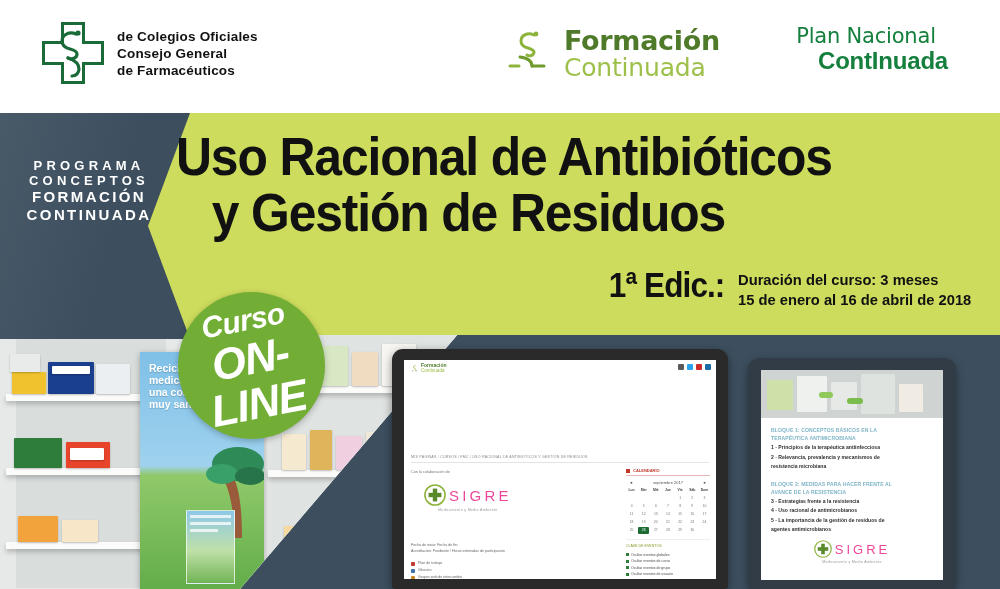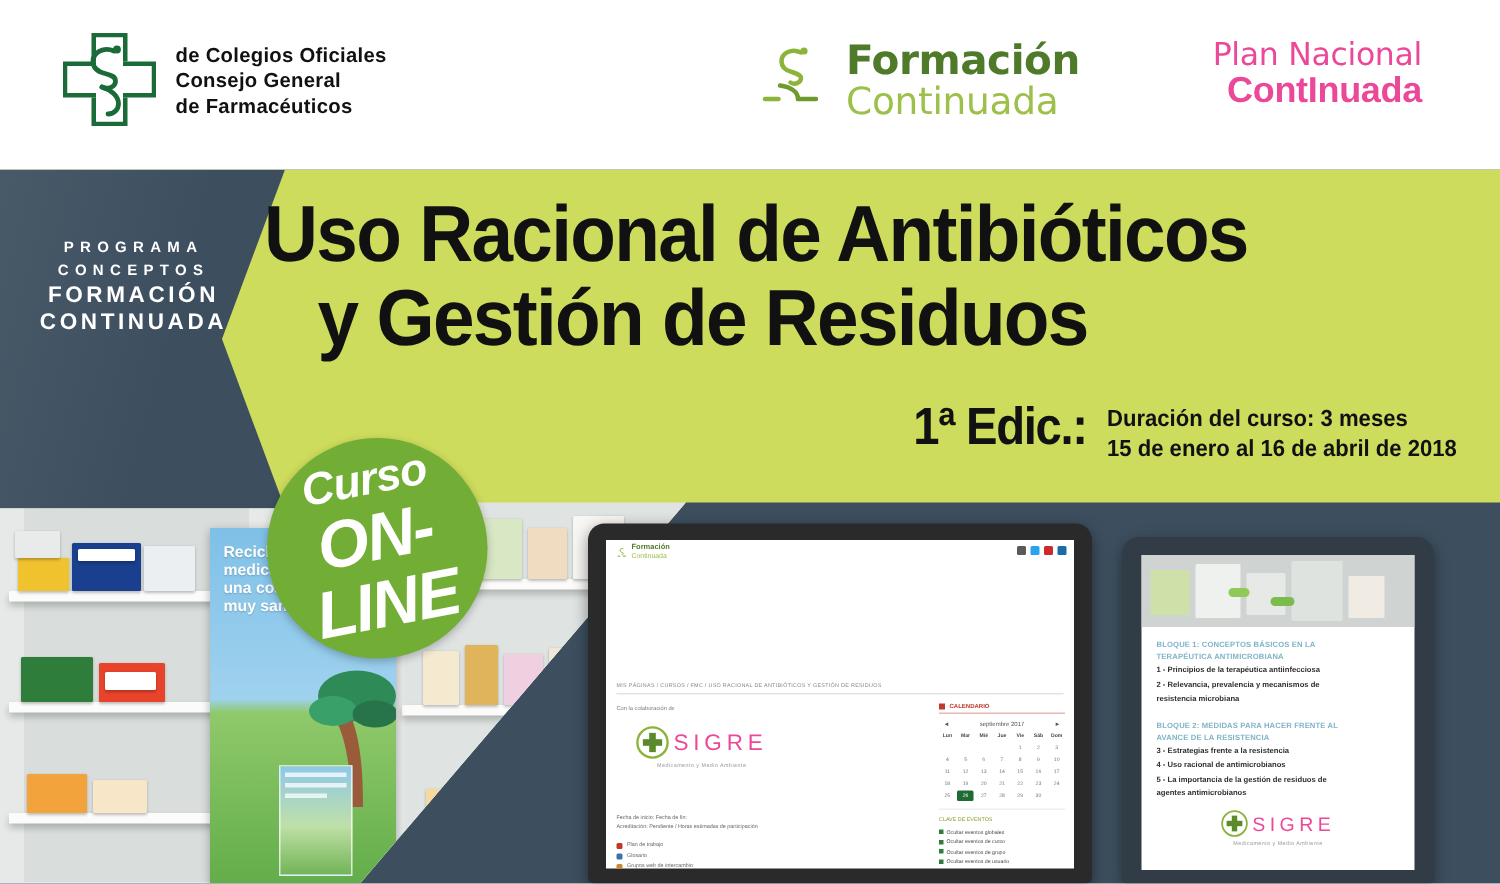--- a/index.html
+++ b/index.html
@@ -18,33 +18,33 @@
   .cross-badge .serpent{position:absolute;left:0;top:0;width:62px;height:62px;z-index:3;}
   .cgcof-text{font-family:"Liberation Sans",sans-serif;color:#111;font-weight:bold;font-size:13.5px;line-height:17px;letter-spacing:.2px;}
   .cgcof-text .ln{white-space:nowrap;}
 
   .hdr-logo-fc{position:absolute;left:500px;top:25px;display:flex;align-items:center;gap:8px;}
   .fc-mark{width:56px;height:56px;flex:none;}
   .fc-words{line-height:1;}
   .fc-w1{font-size:27px;font-weight:bold;color:#4f7a2a;font-family:"DejaVu Sans",sans-serif;letter-spacing:-.3px;}
   .fc-w2{font-size:25px;color:#9dc04a;font-family:"DejaVu Sans",sans-serif;letter-spacing:-.2px;margin-top:1px;}
 
-  .hdr-logo-pn{position:absolute;left:768px;top:26px;color:#ec4899;line-height:1;text-align:right;}
+  .hdr-logo-pn{position:absolute;left:768px;top:26px;color:#15803d;line-height:1;text-align:center;}
   .pn1{font-size:21px;font-weight:normal;font-family:"DejaVu Sans",sans-serif;letter-spacing:-.2px;padding-left:16px;}
   .pn2{font-size:24px;font-weight:bold;font-family:"Liberation Sans",sans-serif;margin-top:3px;letter-spacing:-.2px;}
   .pn3{font-size:24px;font-weight:bold;font-family:"Liberation Sans",sans-serif;margin-top:2px;padding-left:50px;letter-spacing:-.2px;}
 
   
   .green-band{position:absolute;left:0;top:113px;width:1000px;height:222px;background:#cddc5c;z-index:5;}
   .slate-left{position:absolute;left:0;top:113px;width:210px;height:226px;background:#3d4f5f;z-index:6;
      clip-path:polygon(0 0,190px 0,148px 113px,190px 226px,0 226px);}
   .slate-left .shine{position:absolute;inset:0;background:linear-gradient(105deg,rgba(255,255,255,.06) 0%,rgba(255,255,255,0) 55%);}
 
   .badge2018{position:absolute;left:14px;top:158px;width:150px;text-align:center;z-index:8;color:#fff;}
-  .b-pf{font-size:10px;letter-spacing:4.2px;font-weight:bold;line-height:15px;font-family:"Liberation Sans",sans-serif;}
+  .b-pf{font-size:13px;letter-spacing:4.2px;font-weight:bold;line-height:15px;font-family:"Liberation Sans",sans-serif;}
   .b-year{font-size:62px;font-weight:bold;line-height:62px;letter-spacing:-1px;margin:3px 0 2px 0;
      color:#c9cdd0;font-family:"Liberation Sans",sans-serif;
      text-shadow:2px 2px 0 rgba(0,0,0,.30);}
   .b-fc{font-size:15px;letter-spacing:2.4px;font-weight:bold;line-height:18px;font-family:"Liberation Sans",sans-serif;}
 
   .title-main{position:absolute;left:176px;top:129px;width:812px;z-index:9;color:#111;
      font-family:"Liberation Sans",sans-serif;font-weight:bold;font-size:53px;line-height:56px;
      letter-spacing:-1.2px;transform:scaleX(.94);transform-origin:left top;}
   .title-main .l2{padding-left:38px;}
 

